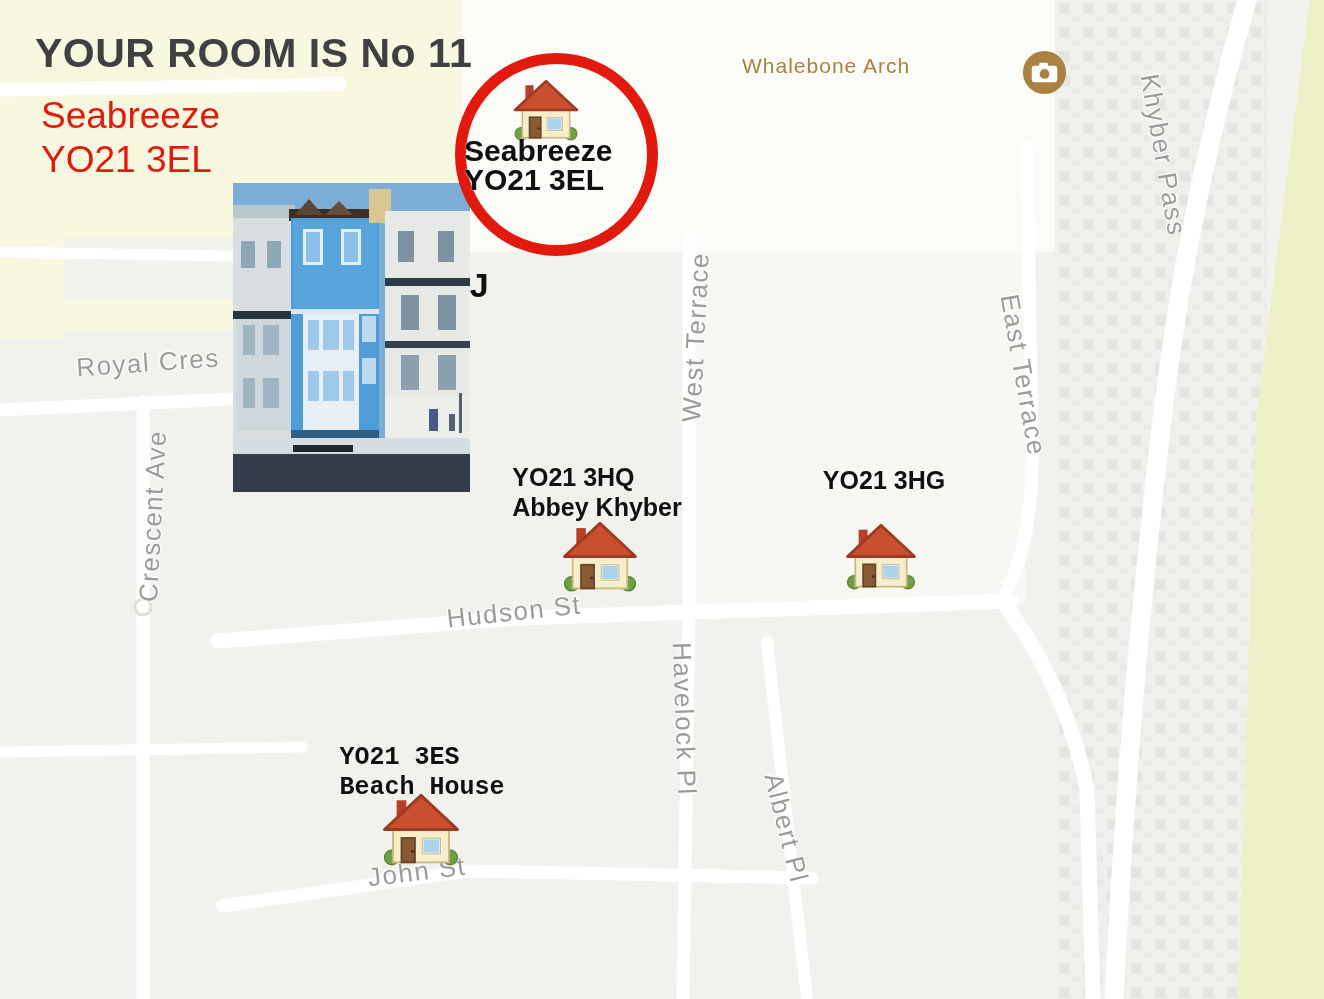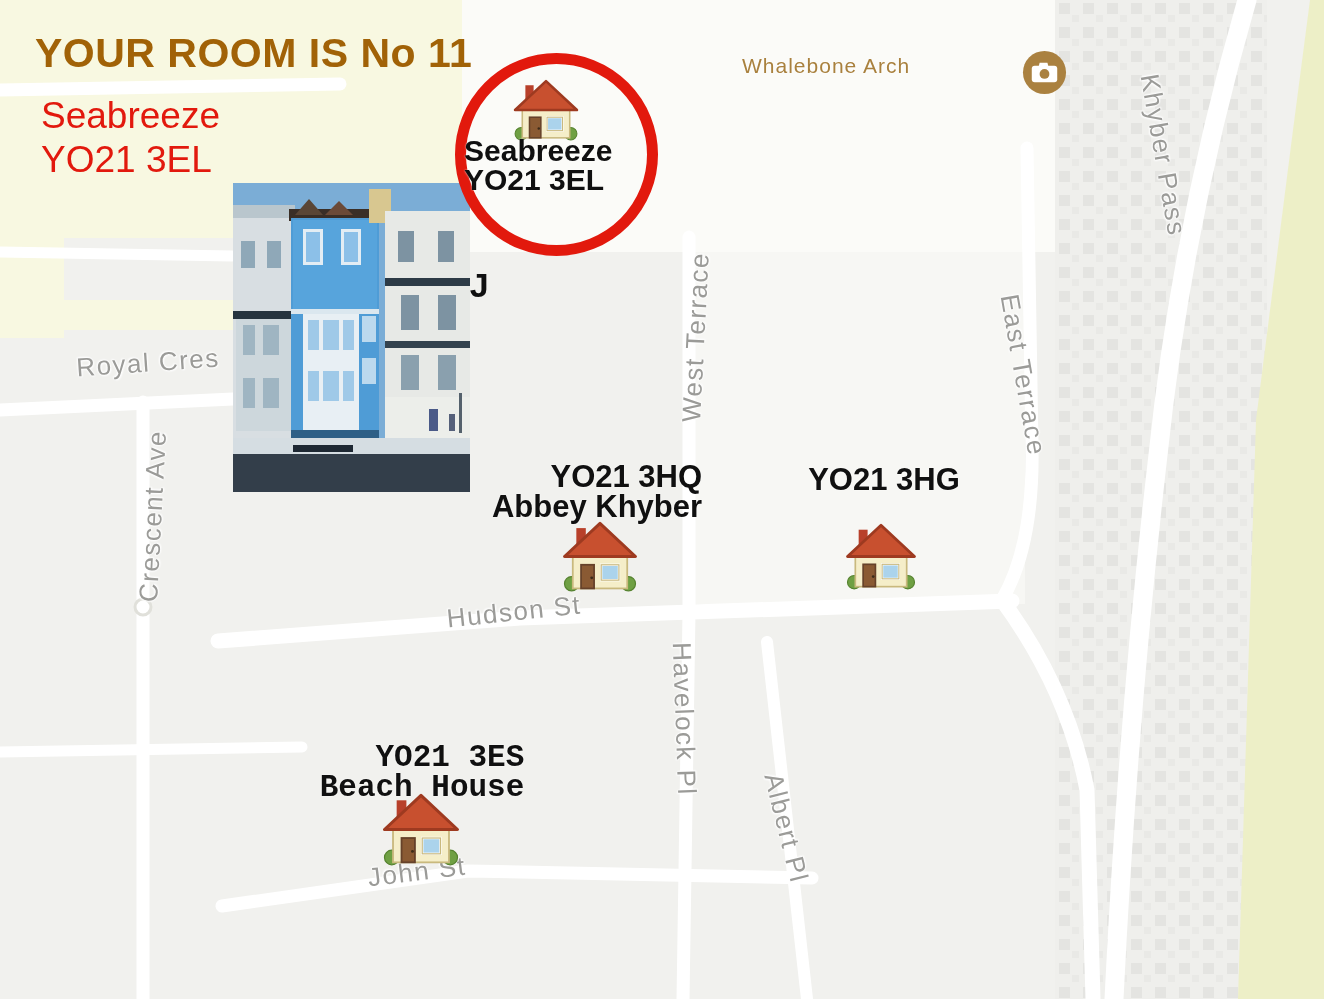--- a/index.html
+++ b/index.html
@@ -5,26 +5,26 @@
   html,body{margin:0;padding:0;background:#ffffff;}
   .stage{position:relative;width:1324px;height:999px;overflow:hidden;
          font-family:"Liberation Sans",sans-serif;background:#f1f1ee;}
   .stage *{box-sizing:border-box;}
   .abs{position:absolute;}
   
   .street{position:absolute;font-size:26px;color:#9b9b98;letter-spacing:1.5px;white-space:nowrap;
           transform-origin:center;
           text-shadow:0 0 2px #fff,0 0 3px #fff,1px 1px 2px #fff,-1px -1px 2px #fff;}
   
-  .marker-label{position:absolute;color:#101010;font-weight:bold;font-size:31px;line-height:30px;
-                text-align:right;white-space:nowrap;letter-spacing:0px;
+  .marker-label{position:absolute;color:#101010;font-weight:bold;font-size:25px;line-height:30px;
+                text-align:left;white-space:nowrap;letter-spacing:0px;
                 text-shadow:0 0 2px rgba(255,255,255,.9);}
   .marker-label.left{text-align:left;font-size:30px;line-height:29px;}
   
-  .red-title{position:absolute;color:#a16207;font-weight:bold;font-size:41px;white-space:nowrap;letter-spacing:.5px;}
+  .red-title{position:absolute;color:#404040;font-weight:bold;font-size:41px;white-space:nowrap;letter-spacing:.5px;}
   .red-address{position:absolute;color:#e2190d;font-size:37px;line-height:44px;white-space:nowrap;}
   .red-circle{position:absolute;left:455px;top:53px;width:203px;height:203px;border:11px solid #e2190d;border-radius:50%;}
   .poi-label{position:absolute;color:#a9813e;font-size:21px;letter-spacing:1px;white-space:nowrap;
              text-shadow:0 0 2px #fff,0 0 3px #fff;}
   .partial-ej{position:absolute;color:#101010;font-weight:bold;font-size:34px;z-index:2;}
   .photo{position:absolute;left:233px;top:183px;width:237px;height:309px;z-index:3;}
   .layer-streets{z-index:1;}
   .layer-circle{z-index:4;}
   .layer-markers{z-index:5;}
   .layer-redtext{z-index:6;}

